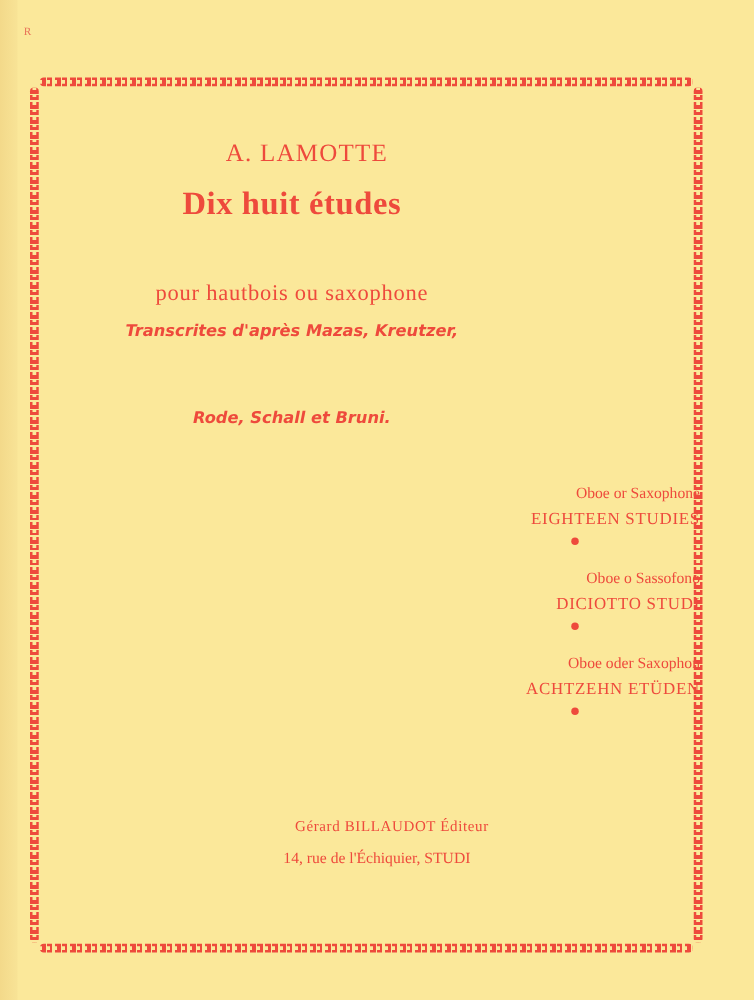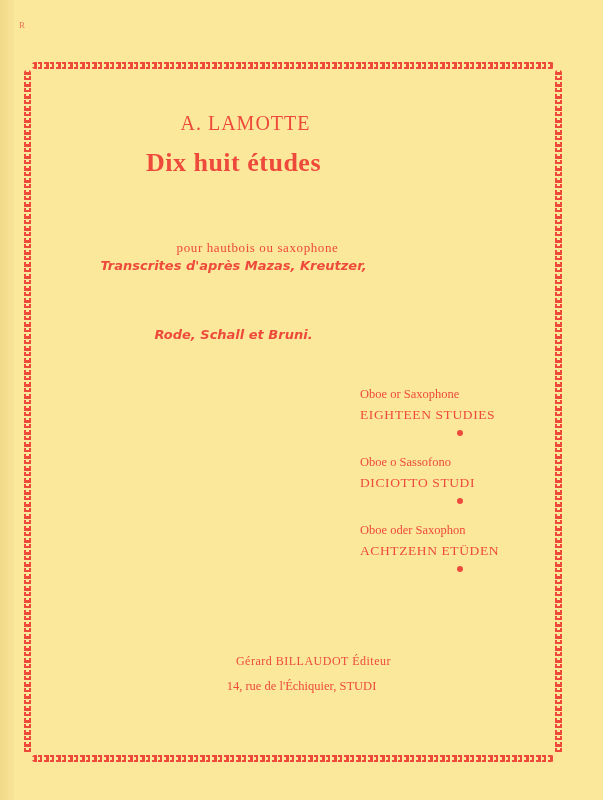--- a/index.html
+++ b/index.html
@@ -44,27 +44,27 @@
       background: repeating-linear-gradient(to bottom, #fbe89a 0 2px, transparent 2px 6px);
     }
     .frame .top { top: 0; }
     .frame .bottom { bottom: 0; }
     .frame .left { left: 0; }
     .frame .right { right: 0; }
 
     .txt { position: absolute; text-align: center; white-space: nowrap; }
     .author { left: 0; width: 467px; top: 112px; font-size: 20px; letter-spacing: 1px; padding-left: 12px; }
     .title  { left: 0; width: 467px; top: 148px; font-size: 26px; font-weight: bold; letter-spacing: 0.5px; }
-    .subtitle { left: 0; width: 467px; top: 240px; font-size: 13px; letter-spacing: 0.6px; margin-left: 24px; }
+    .subtitle { left: 0; width: 467px; top: 224px; font-size: 18px; letter-spacing: 0.6px; }
     .transcr { left: 0; width: 467px; font-family: "DejaVu Sans", "Liberation Sans", sans-serif;
       font-style: italic; font-weight: bold; font-size: 13px; }
     .transcr.l1 { top: 258px; }
     .transcr.l2 { top: 286px; margin-top: 41px; }
 
-    .trans-col { position: absolute; left: 360px; width: 200px; text-align: left; }
+    .trans-col { position: absolute; left: 360px; width: 200px; text-align: right; }
     .tl-sub { font-size: 12.5px; height: 20px; line-height: 20px; }
     .tl-title { font-size: 13.5px; letter-spacing: 0.6px; height: 22px; line-height: 22px; font-family: Liberation Serif, serif; }
     .dot { width: 6px; height: 6px; border-radius: 50%; background: #ee4a3c; margin: 4px auto 16px; }
 
     .publisher { left: 12px; width: 603px; top: 654px; font-size: 12px; letter-spacing: 0.5px; }
     .address { left: 0; width: 603px; top: 679px; font-size: 12.5px; }
   </style>
 </head>
 <body>
 

